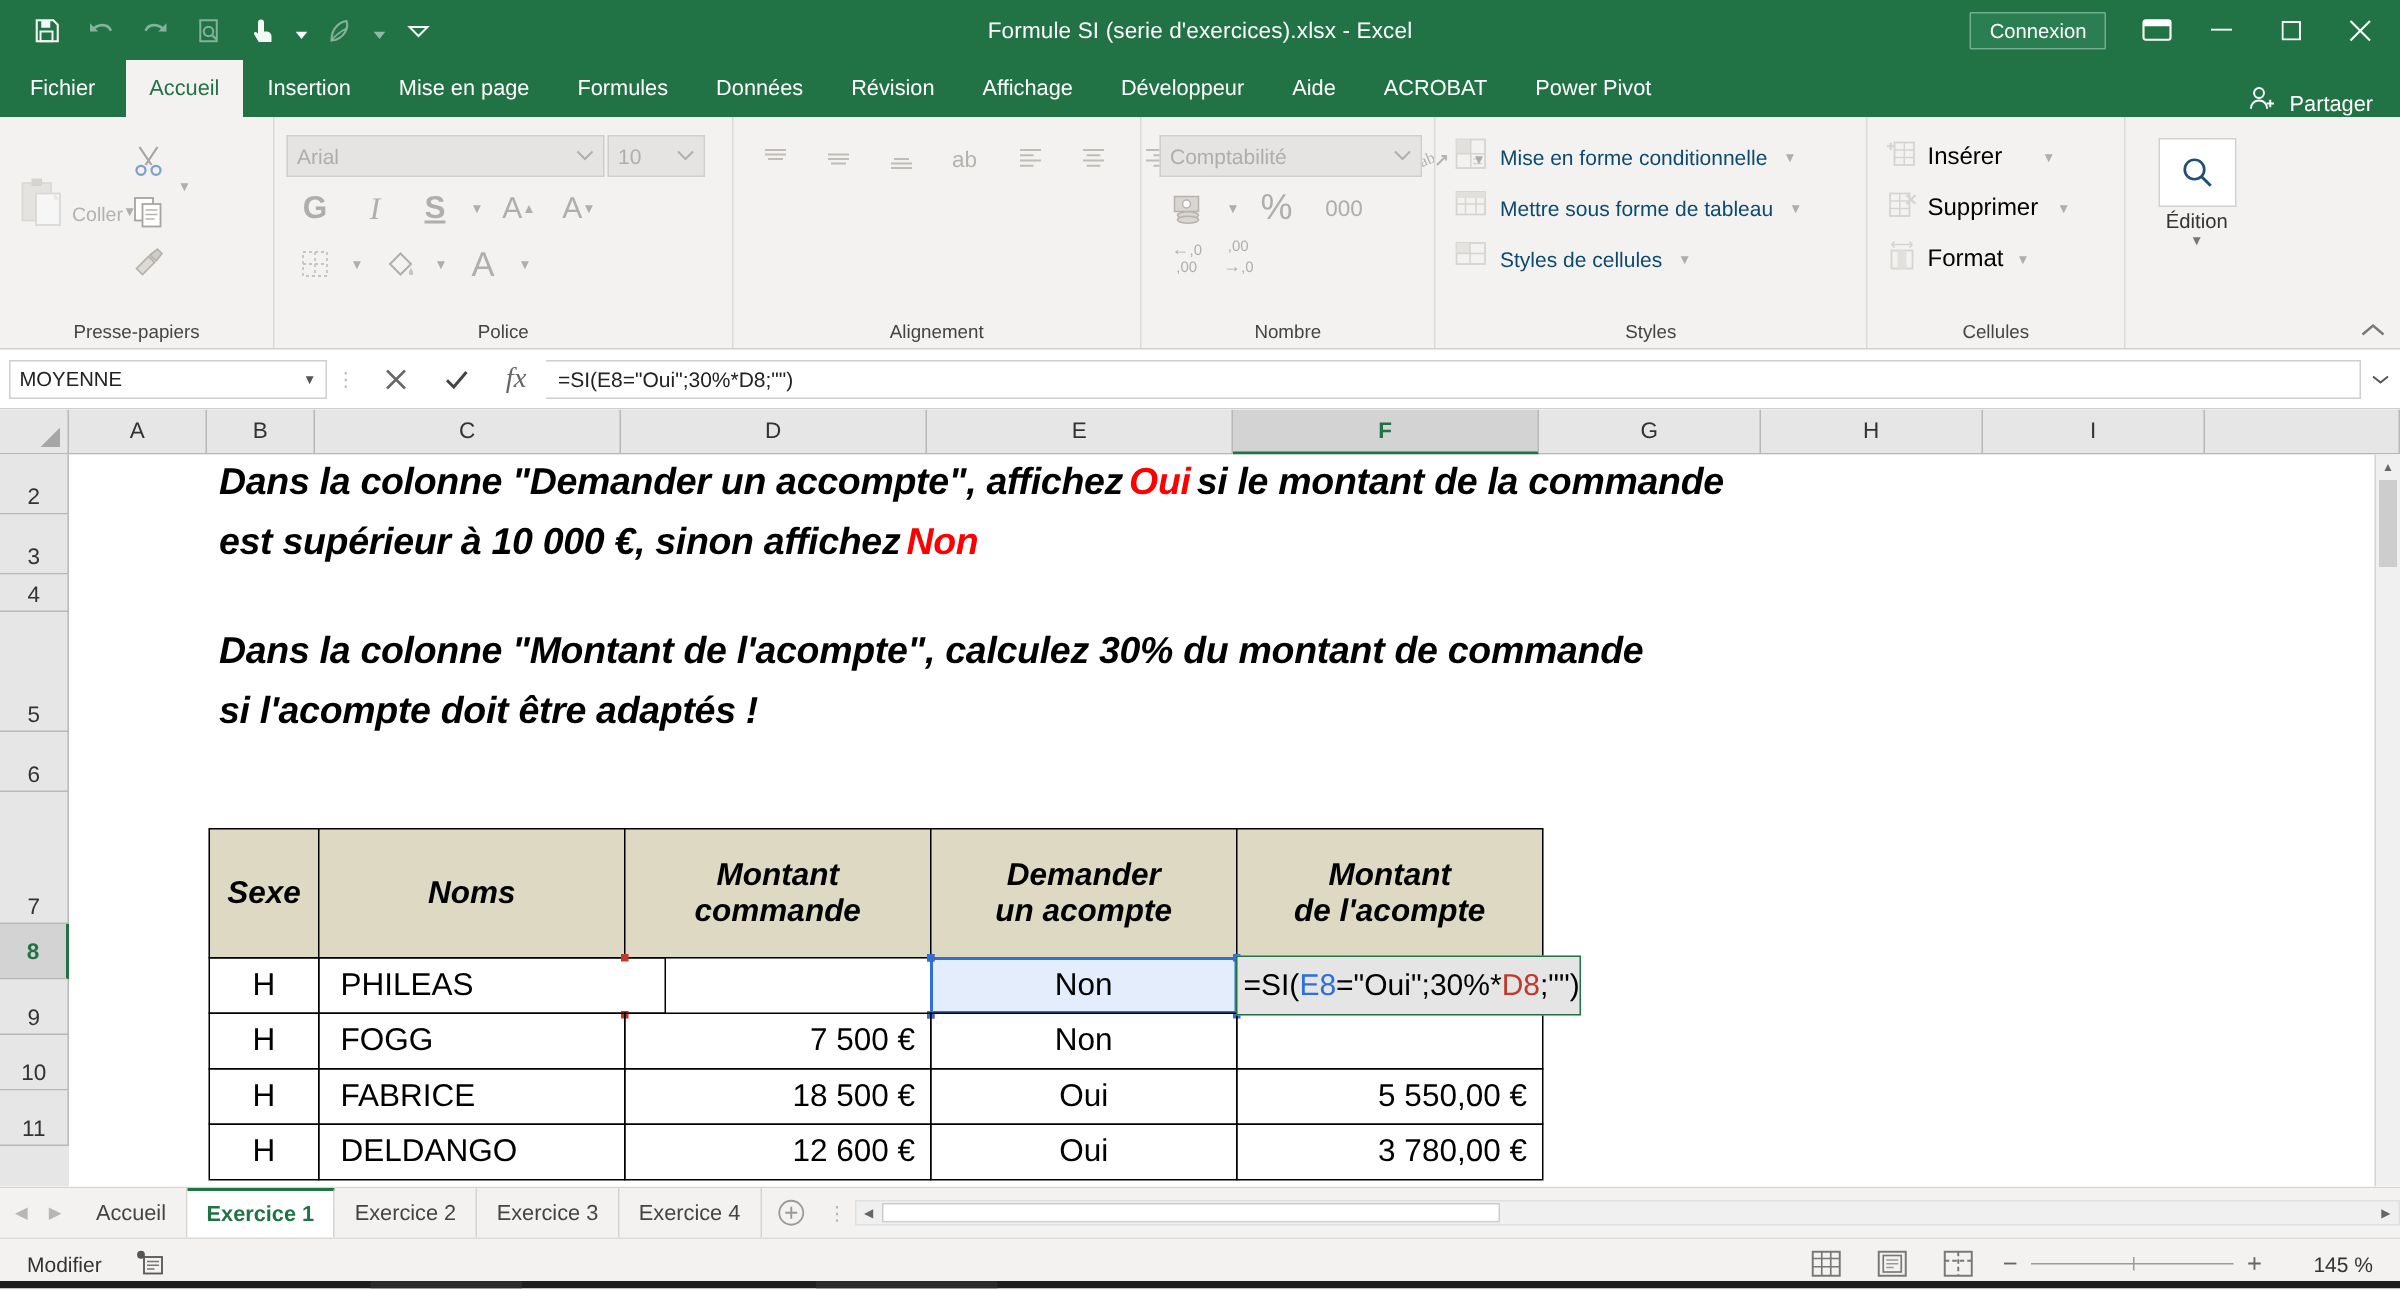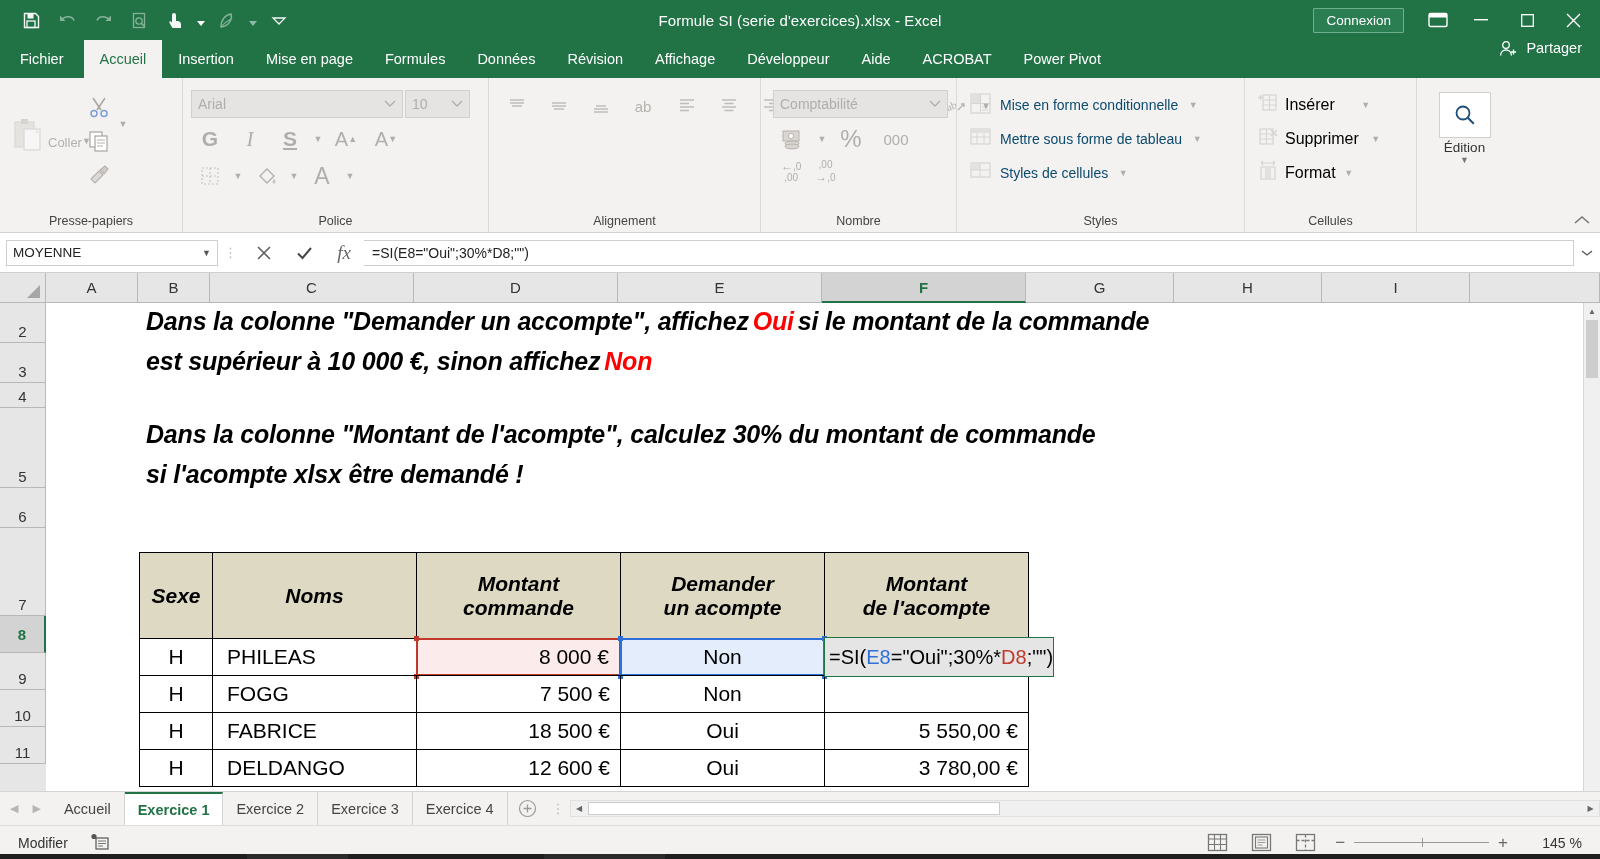--- a/index.html
+++ b/index.html
@@ -40,21 +40,21 @@
     height: 38px; background: #217346; display: flex; align-items: stretch; flex: none;
     position: relative; color: #fff;
   }
   .tab {
     display: flex; align-items: center; padding: 0 16px; font-size: 14.5px; color: #fff;
     height: 38px; white-space: nowrap;
   }
   .tab.file { background: #217346; padding: 0 20px; }
   .tab.active { background: #f3f2f1; color: #217346; }
   .tell-me { display: flex; align-items: center; gap: 9px; padding: 0 10px 0 18px; font-size: 14.5px; }
-  .share { display: flex; align-items: flex-start; gap: 7px; margin-left: auto; padding-right: 18px; font-size: 14.5px; }
+  .share { display: flex; align-items: flex-end; gap: 7px; margin-left: auto; padding-right: 18px; font-size: 14.5px; }
 
   
   .ribbon {
     height: 155px; background: #f3f2f1; border-bottom: 1px solid #d4d2d0;
     display: flex; align-items: stretch; flex: none; position: relative;
   }
   .rgroup { display: flex; flex-direction: column; position: relative; padding: 4px 0 0 0; }
   .rgroup + .rgroup { border-left: 1px solid #dcdad8; }
   .rgroup-body { flex: 1; display: flex; align-items: flex-start; padding: 4px 8px 0 8px; }
   .rgroup-label {
@@ -706,21 +706,21 @@
           <span>Dans la colonne "Demander un accompte", affichez </span>
           <span class="red" style="padding:0 4px">Oui</span>
           <span> si le montant de la commande</span>
         </div>
         <div class="cell instr" style="left:100px;top:44px">
           <span>est supérieur à 10 000 €, sinon affichez </span>
           <span class="red" style="padding-left:4px">Non</span>
         </div>
 
         <div class="cell instr" style="left:100px;top:117px">Dans la colonne "Montant de l'acompte", calculez 30% du montant de commande</div>
-        <div class="cell instr" style="left:100px;top:157px">si l'acompte xlsx être demandé !</div>
+        <div class="cell instr" style="left:100px;top:157px">si l'acompte doit être adaptés !</div>
 
         <div class="thead-cell" style="position:absolute;left:93px;top:249px;width:74px;height:87px">
           <span>Sexe</span>
         </div>
         <div class="thead-cell" style="position:absolute;left:166px;top:249px;width:205px;height:87px">
           <span>Noms</span>
         </div>
         <div class="thead-cell" style="position:absolute;left:370px;top:249px;width:205px;height:87px">
           <span>Montant</span>
           <span>commande</span>
@@ -729,21 +729,20 @@
           <span>Demander</span>
           <span>un acompte</span>
         </div>
         <div class="thead-cell" style="position:absolute;left:778px;top:249px;width:205px;height:87px">
           <span>Montant</span>
           <span>de l'acompte</span>
         </div>
 
         <div class="dcell c" style="position:absolute;left:93px;top:335px;width:74px;height:38px">H</div>
         <div class="dcell" style="position:absolute;left:166px;top:335px;width:232px;height:38px;padding-left:14px">PHILEAS</div>
-        <div class="dcell r ref-red" style="position:absolute;left:370px;top:335px;width:205px;height:38px">8 000 €</div>
         <div class="dcell c ref-blue" style="position:absolute;left:574px;top:335px;width:205px;height:38px">Non</div>
         <div class="editcell" style="left:778px;top:334px;min-width:205px;height:40px">
           <span>=SI(</span>
           <span class="tok-blue">E8</span>
           <span>="Oui";30%*</span>
           <span class="tok-red">D8</span>
           <span>;"")</span>
         </div>
 
         <div class="handle h-red" style="left:368px;top:333px"></div>

